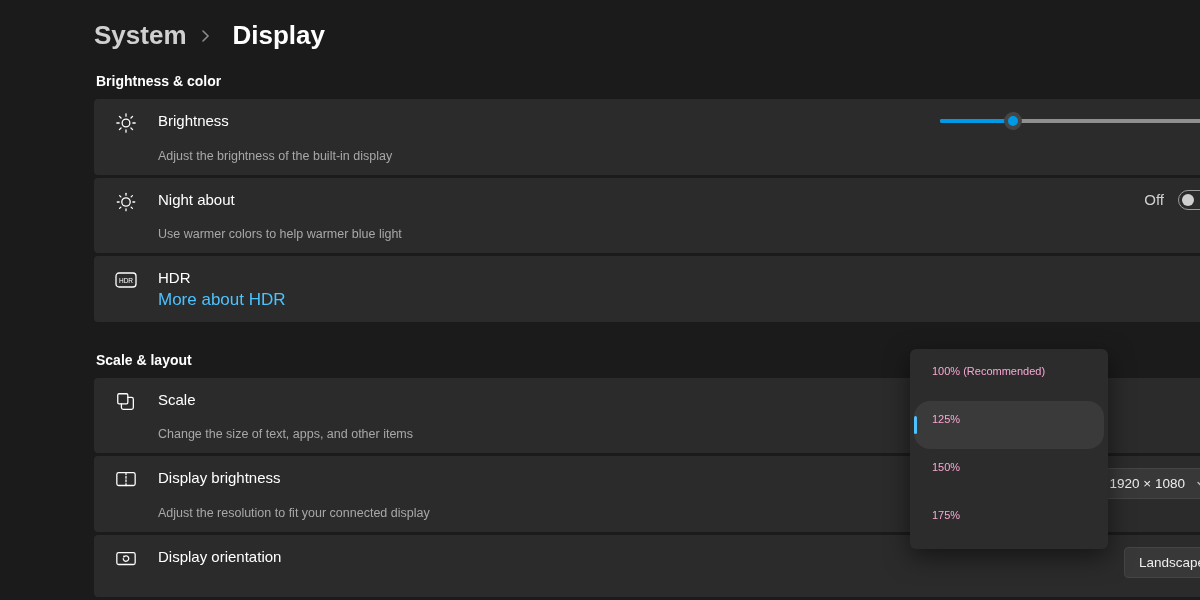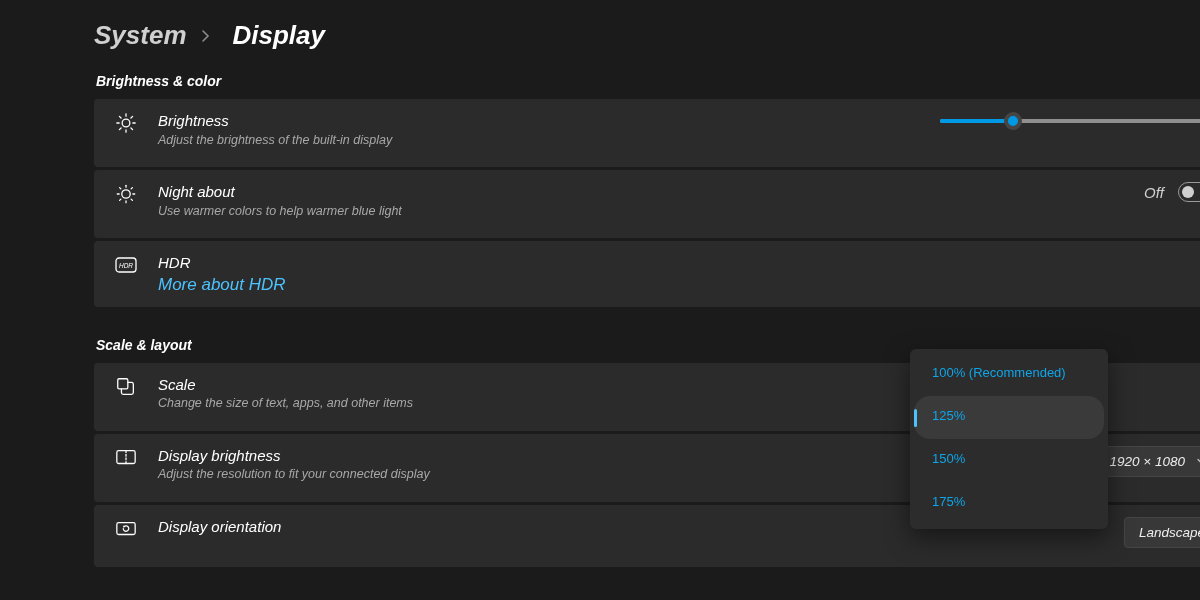--- a/index.html
+++ b/index.html
@@ -20,21 +20,20 @@
     margin:0;
     width:1200px;
     height:600px;
     background:var(--bg);
     color:var(--text);
     overflow:hidden;
     position:relative;
   }
   .page{
     padding:20px 0 0 94px;
-    font-style:italic;
   }
   .breadcrumb{
     display:flex;
     align-items:center;
     gap:14px;
     margin-bottom:22px;
   }
   .crumb-parent{
     font-size:26px;
     font-weight:600;
@@ -85,21 +84,21 @@
     min-width:0;
   }
   .card-title{
     font-size:15px;
     line-height:1.3;
     color:#fff;
   }
   .card-sub{
     font-size:12.5px;
     color:var(--sub);
-    margin-top:2px;
+    margin-top:18px;
   }
   .card-link{
     font-size:17px;
     color:var(--link);
     margin-top:2px;
     cursor:pointer;
   }
   .card-tail{
     display:flex;
     align-items:center;
@@ -152,23 +151,23 @@
     top:349px;
     width:198px;
     background:var(--dropdown-bg);
     border-radius:6px;
     padding:4px 0;
     box-shadow:0 8px 24px rgba(0,0,0,.5);
     z-index:10;
   }
   .dropdown .item{
     position:relative;
-    padding:12px 16px 16px 22px;
-    font-size:13px;
-    color:#0ea5e9;
+    padding:12px 16px 24px 22px;
+    font-size:11px;
+    color:#f9a8d4;
     cursor:pointer;
   }
   .dropdown .item.selected{
     background:var(--dropdown-hover);
     border-radius:16px;
     margin:0 4px;
     padding-left:18px;
   }
   .dropdown .item.selected::before{
     content:"";

